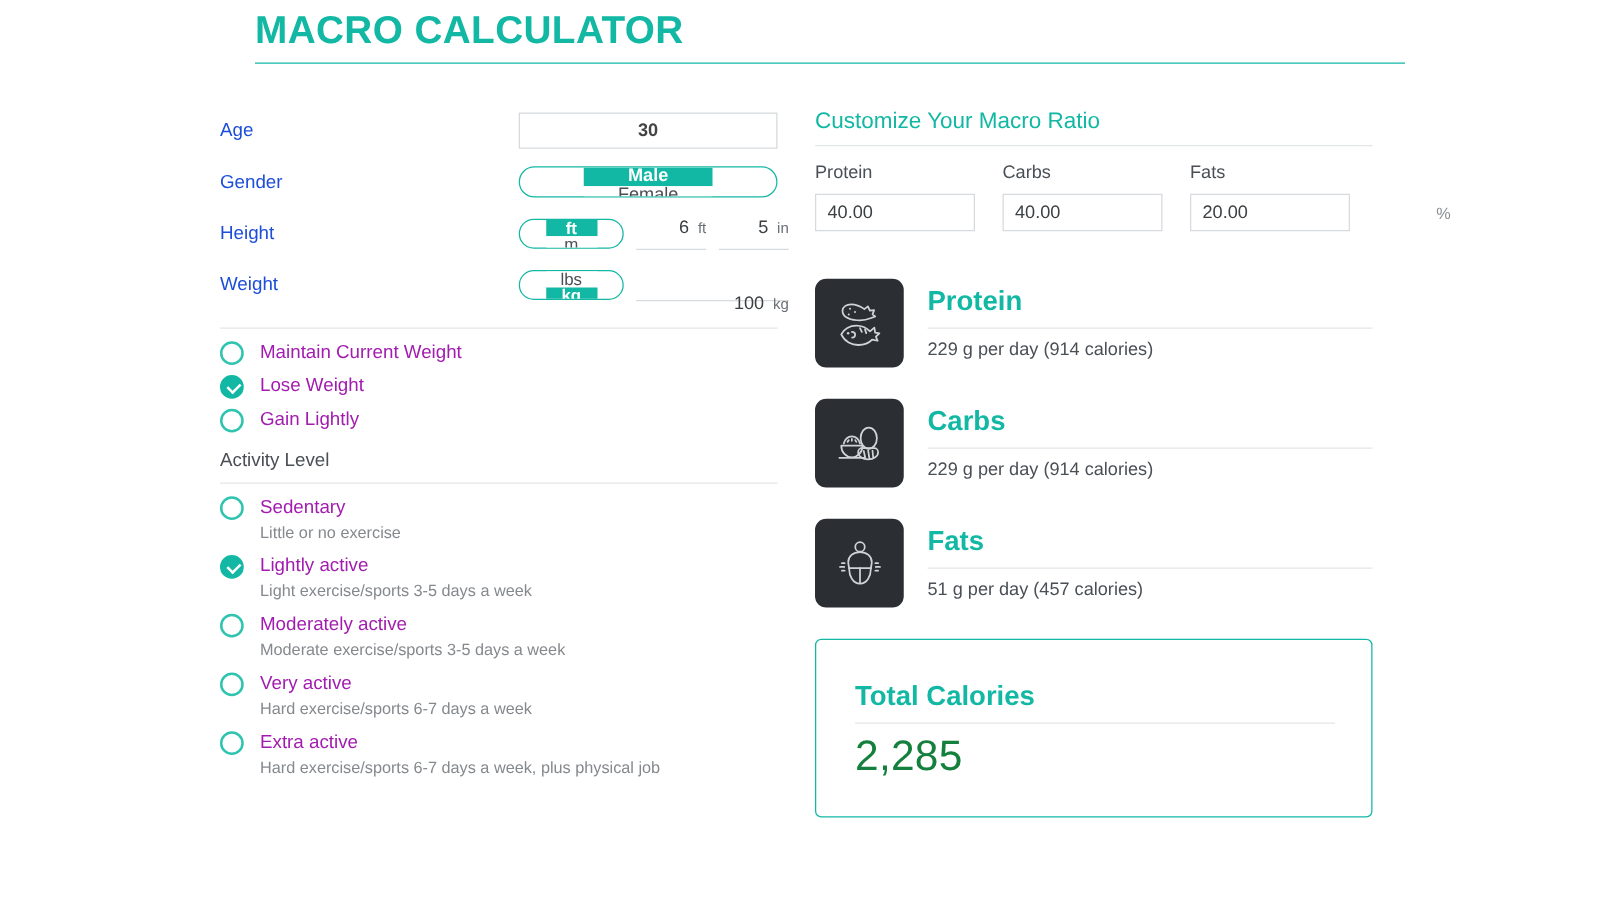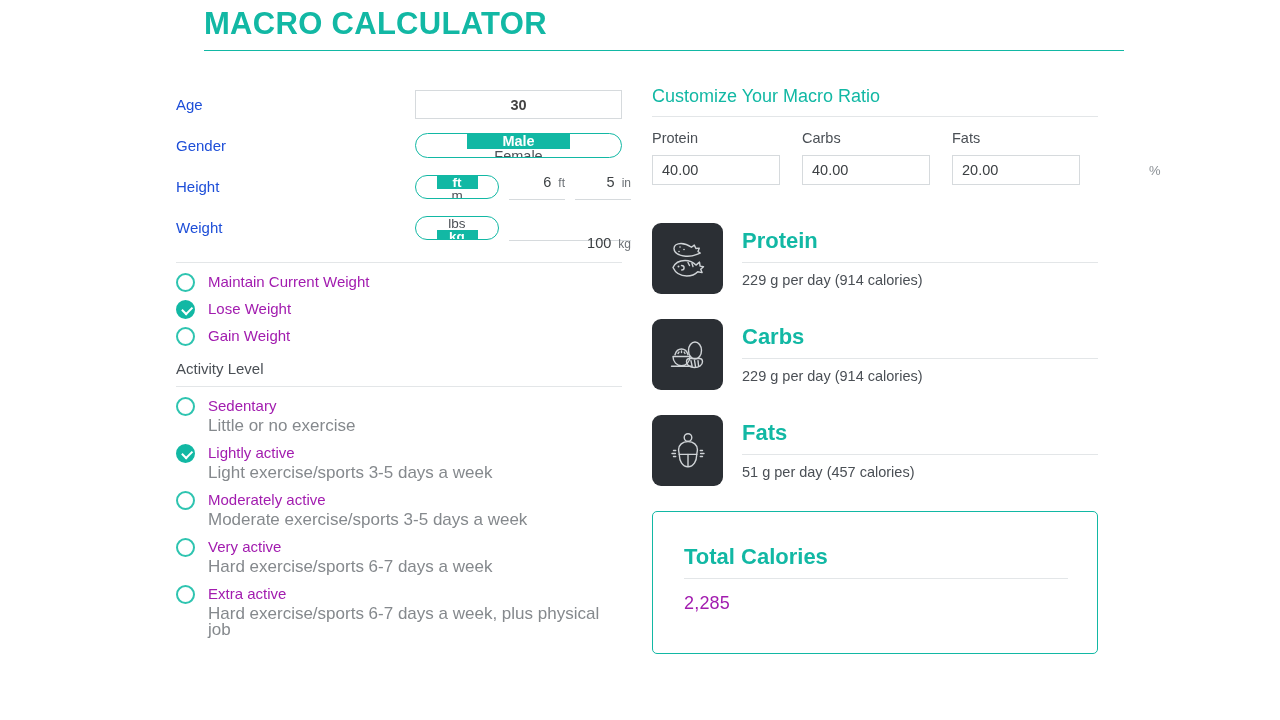--- a/index.html
+++ b/index.html
@@ -96,21 +96,21 @@
   }
   .radio.checked { background: #12b8a4; border-color: #12b8a4; }
   .radio.checked::after {
     content: ""; position: absolute;
     left: 4px; top: 4px; width: 8px; height: 4.5px;
     border-left: 2px solid #fff; border-bottom: 2px solid #fff;
     transform: rotate(-45deg);
   }
   .opt-texts { margin-left: 13px; }
   .opt-label { font-size: 15px; color: #a21caf; line-height: 20px; }
-  .opt-desc  { font-size: 17px; color: #85898d; line-height: 16px; margin-top: 2px; }
+  .opt-desc  { font-size: 13px; color: #85898d; line-height: 16px; margin-top: 2px; }
 
   
   .right-title {
     font-size: 18px; color: #12b8a4; line-height: 24px; padding-bottom: 8px;
   }
   .right-rule { height: 1px; background: #e3e6e8; width: 446px; }
 
   .ratio-grid { display: flex; gap: 22px; margin-top: 13px; }
   .ratio-cell { width: 128px; }
   .ratio-label { font-size: 14.5px; color: #4a4f55; margin-bottom: 9px; }
@@ -146,21 +146,21 @@
   .total-box {
     margin-top: 21px; width: 446px; height: 143px;
     border: 1px solid #12b8a4; border-radius: 5px;
     padding: 31px 31px 0 31px;
   }
   .total-title {
     font-size: 22px; font-weight: bold; color: #12b8a4;
     line-height: 28px; padding-bottom: 7px;
   }
   .total-rule { height: 1px; background: #e3e6e8; width: 384px; }
-  .total-value { font-size: 18px; color: #a21caf; margin-top: 14px; letter-spacing: .2px; }
+  .total-value { font-size: 34px; color: #15803d; margin-top: 7px; letter-spacing: .2px; }
 </style>
 </head>
 <body>
 
 <div class="page">
 
   <div class="header">
     <div class="header-title">MACRO CALCULATOR</div>
     <div class="header-rule"></div>
   </div>
@@ -230,21 +230,21 @@
         <div class="opt-item">
           <div class="radio checked"></div>
           <div class="opt-texts">
             <div class="opt-label">Lose Weight</div>
           </div>
         </div>
 
         <div class="opt-item">
           <div class="radio"></div>
           <div class="opt-texts">
-            <div class="opt-label">Gain Weight</div>
+            <div class="opt-label">Gain Lightly</div>
           </div>
         </div>
 
       </div>
     </div>
 
     <div class="section">
       <div class="section-title">Activity Level</div>
       <div class="section-rule"></div>
       <div class="opt-list">

